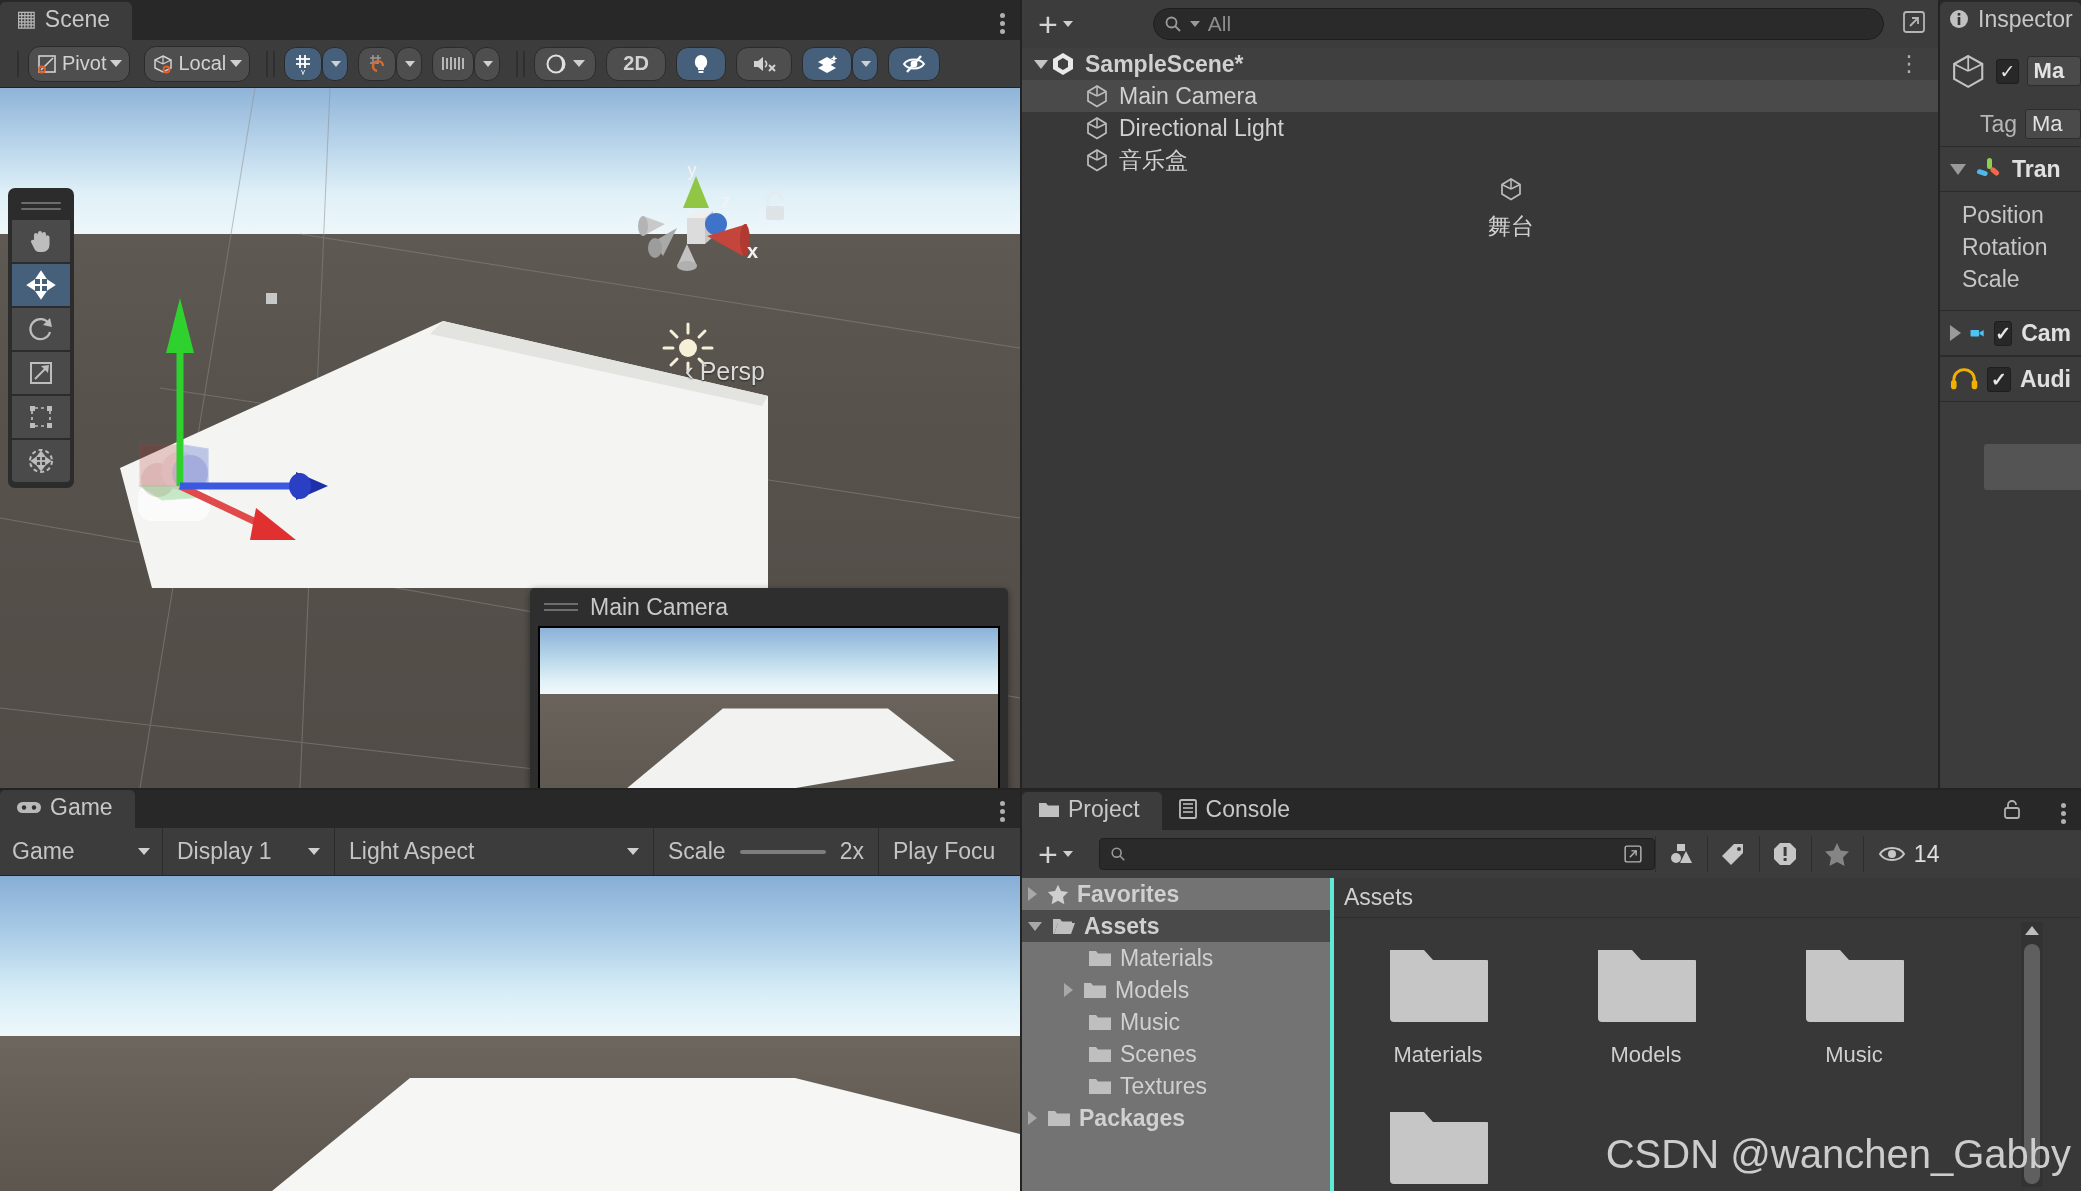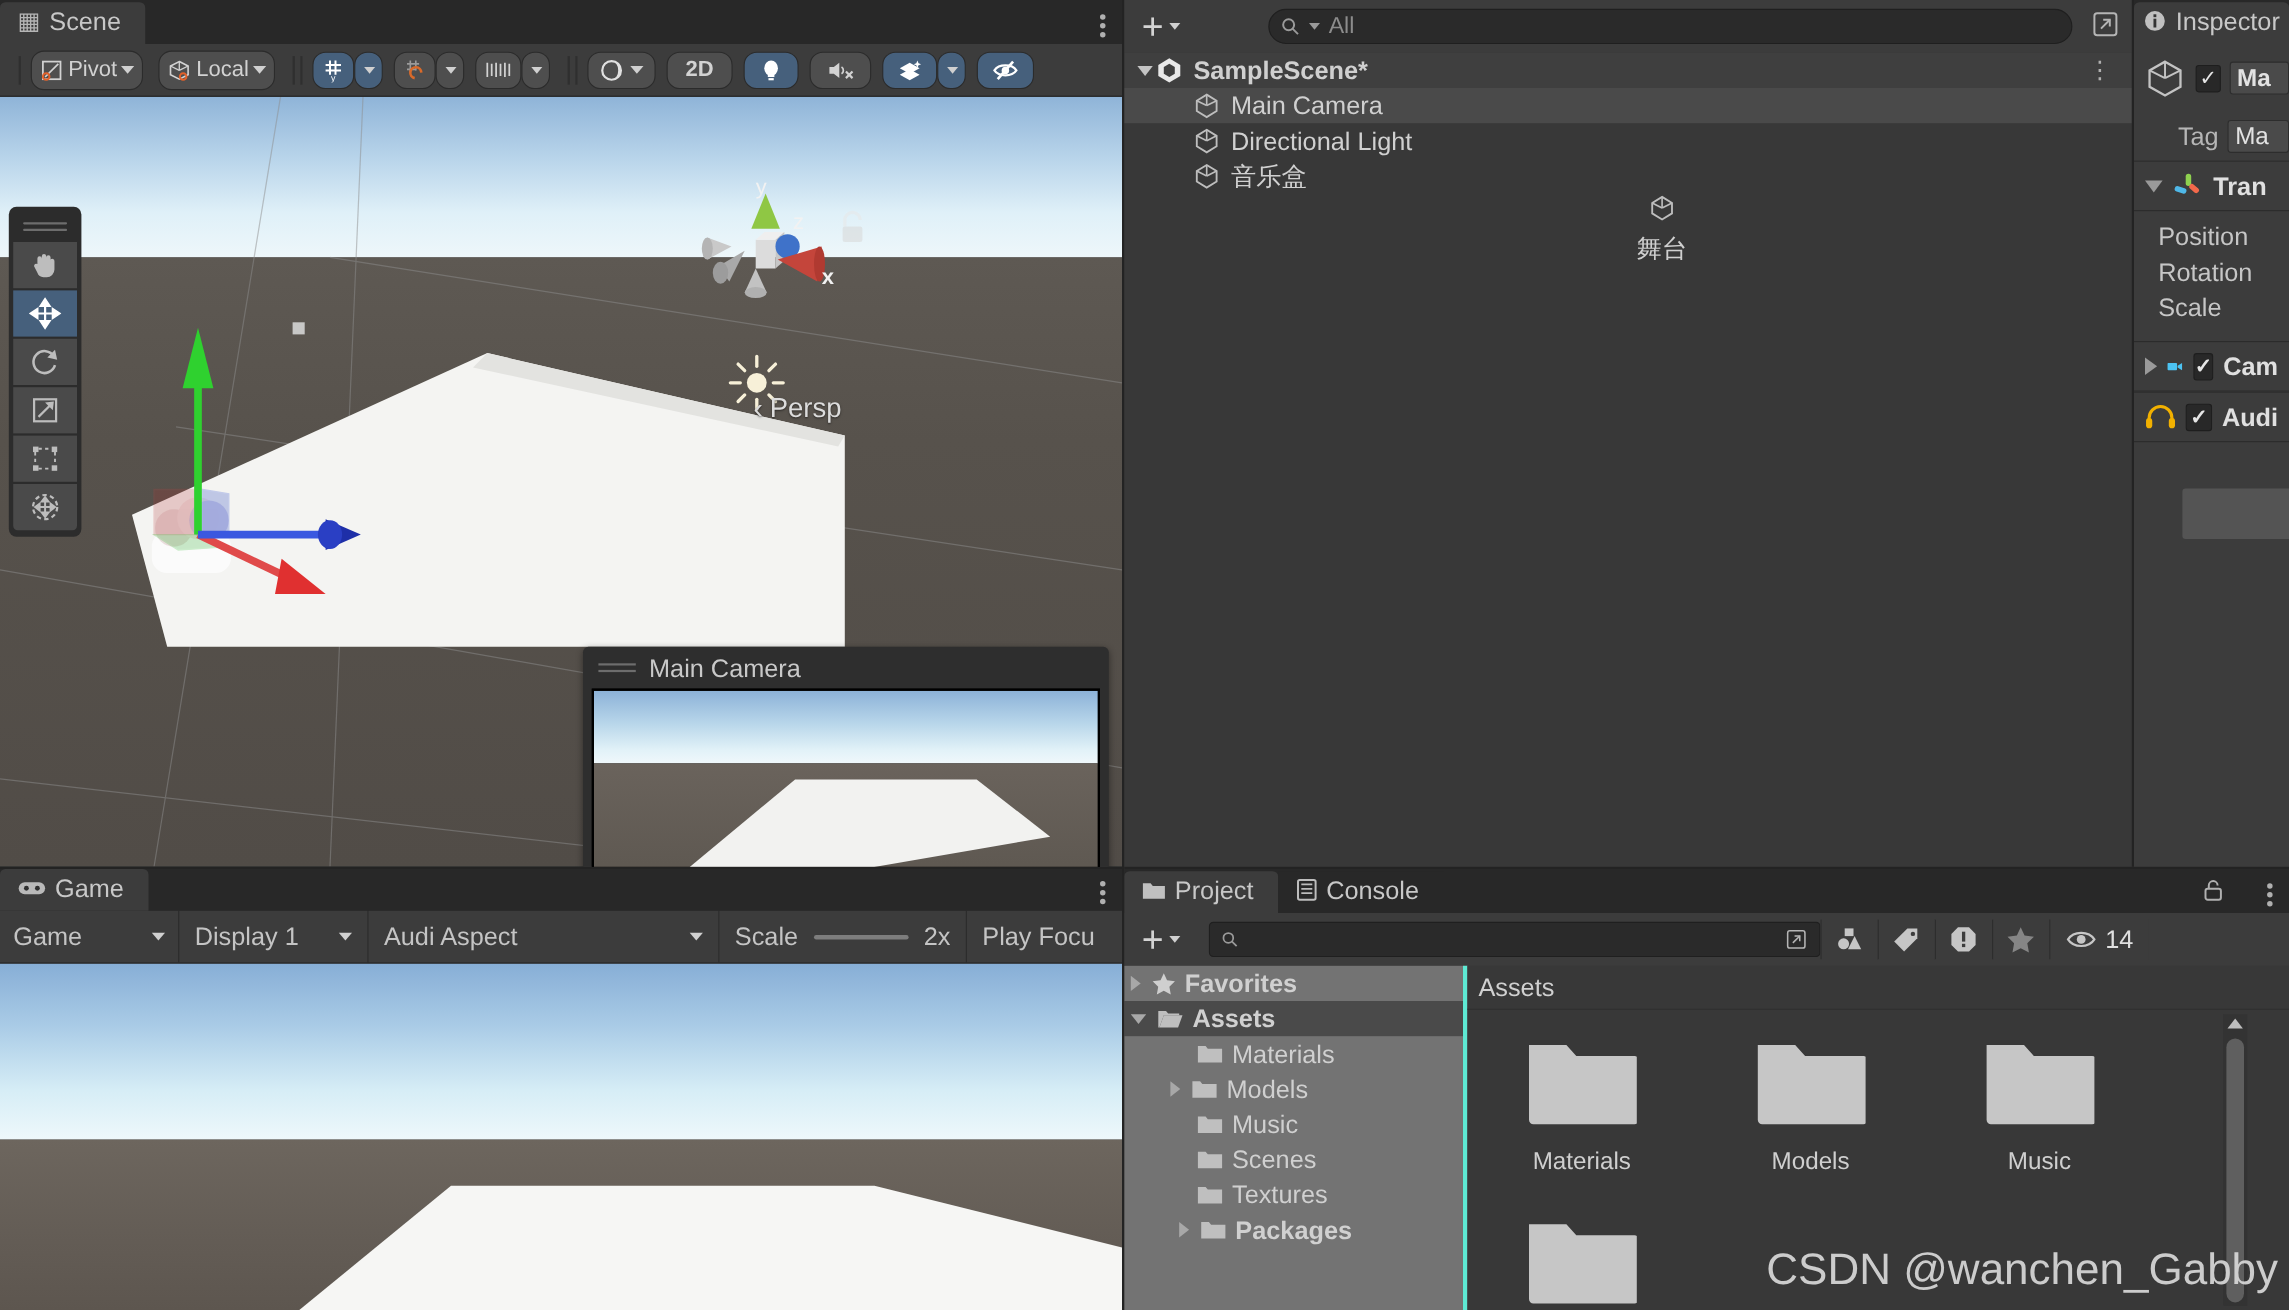--- a/index.html
+++ b/index.html
@@ -481,21 +481,21 @@
     <div class="toolrow" style="padding:0;">
       <div style="width:163px;height:47px;display:flex;align-items:center;justify-content:space-between;padding:0 12px;border-right:1px solid #2b2b2b;">
         <span style="font-size:23px;">Game</span>
         <span class="caret"></span>
       </div>
       <div style="width:172px;height:56px;display:flex;align-items:center;justify-content:space-between;padding:0 14px;border-right:1px solid #2b2b2b;">
         <span style="font-size:23px;">Display 1</span>
         <span class="caret"></span>
       </div>
       <div style="width:319px;height:47px;display:flex;align-items:center;justify-content:space-between;padding:0 14px;border-right:1px solid #2b2b2b;">
-        <span style="font-size:23px;">Audi Aspect</span>
+        <span style="font-size:23px;">Light Aspect</span>
         <span class="caret"></span>
       </div>
       <div style="width:225px;height:47px;display:flex;align-items:center;gap:14px;padding:0 14px;border-right:1px solid #2b2b2b;">
         <span style="font-size:23px;">Scale</span>
         <span style="flex:1;height:4px;background:#7d7d7d;border-radius:2px;"></span>
         <span style="font-size:23px;">2x</span>
       </div>
       <div style="flex:1;height:47px;display:flex;align-items:center;padding:0 14px;">
         <span style="font-size:23px;white-space:nowrap;">Play Focu</span>
       </div>
@@ -808,21 +808,21 @@
           </div>
           <div class="prow" style="padding-left: 42px;">
             <span style="width:16px;display:inline-block;"></span>
             <span style="display:flex;align-items:center;">
               <svg width="24" height="20" viewBox="0 0 24 20">
                 <path d="M1 3 h7 l2 2.4 h13 V18 H1 Z" fill="#bfbfbf"></path>
               </svg>
             </span>
             <span style="">Textures</span>
           </div>
-          <div class="prow" style="padding-left: 6px; margin-left: 44px;">
+          <div class="prow" style="padding-left: 6px;">
             <span style="width:0;height:0;border-top:7px solid transparent;border-bottom:7px solid transparent;border-left:9px solid #a8a8a8;margin-right:2px;"></span>
             <span style="display:flex;align-items:center;">
               <svg width="24" height="20" viewBox="0 0 24 20">
                 <path d="M1 3 h7 l2 2.4 h13 V18 H1 Z" fill="#bfbfbf"></path>
               </svg>
             </span>
             <span style="font-weight:bold;">Packages</span>
           </div>
         </div>
       <div id="projassets">

